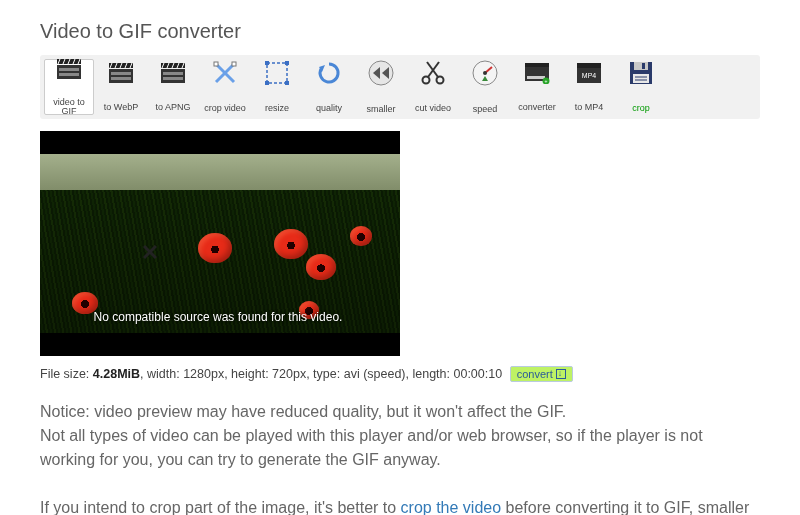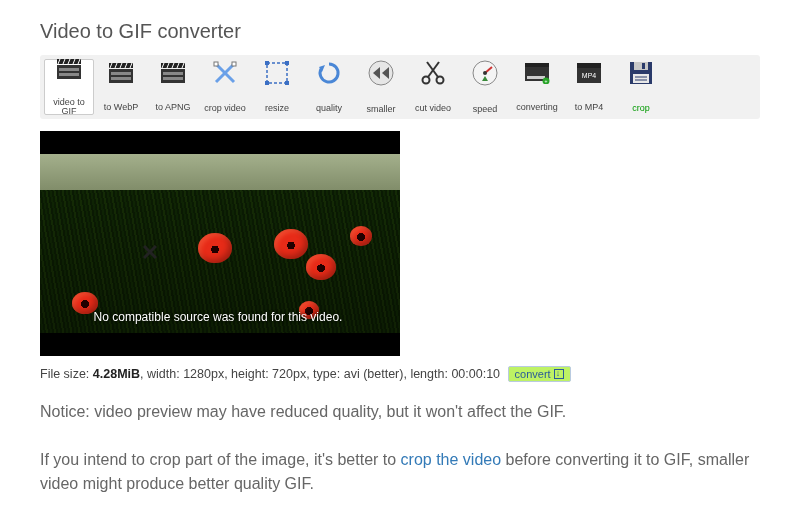--- a/index.html
+++ b/index.html
@@ -239,21 +239,21 @@
     <div class="tool">
       <div class="icon">
         <svg width="26" height="22" viewBox="0 0 26 22">
           <rect x="1" y="1" width="24" height="18" fill="#333"></rect>
           <rect x="1" y="1" width="24" height="4" fill="#222"></rect>
           <rect x="3" y="14" width="18" height="3" fill="#ccc"></rect>
           <circle cx="22" cy="19" r="3.5" fill="#28a428"></circle>
           <text x="22" y="21" font-size="5" fill="#fff" text-anchor="middle">+</text>
         </svg>
       </div>
-      <div class="label">converting</div>
+      <div class="label">converter</div>
     </div>
     <div class="tool">
       <div class="icon">
         <svg width="26" height="22" viewBox="0 0 26 22">
           <rect x="1" y="5" width="24" height="16" fill="#333"></rect>
           <rect x="1" y="1" width="24" height="5" fill="#222"></rect>
           <text x="13" y="16" font-size="7" fill="#fff" text-anchor="middle" font-family="Arial">MP4</text>
         </svg>
       </div>
       <div class="label">to MP4</div>
@@ -282,23 +282,24 @@
     <div class="poppy" style="left:74%; top:56%; width:30px; height:26px;"></div>
     <div class="poppy" style="left:86%; top:40%; width:22px; height:20px;"></div>
     <div class="poppy" style="left:9%;  top:77%; width:26px; height:22px;"></div>
     <div class="poppy" style="left:72%; top:82%; width:20px; height:18px;"></div>
     <div class="xmark">✕</div>
   </div>
   <div class="video-msg">No compatible source was found for this video.</div>
 </div>
 
 <div class="fileinfo">
-  <span>File size: </span><b>4.28MiB</b><span>, width: </span><span>1280px</span><span>, height: </span><span>720px</span><span>, type: </span><span>avi (better)</span><span>, length: </span><span>00:00:10</span>
+  <span>File size: </span><b>4.28MiB</b><span>, width: </span><span>1280px</span><span>, height: </span><span>720px</span><span>, type: </span><span>avi (speed)</span><span>, length: </span><span>00:00:10</span>
   <span class="convert-btn"><span>convert</span><span class="convert-arrow"></span></span>
 </div>
 
 <div class="notice">
   <div>Notice: video preview may have reduced quality, but it won't affect the GIF.</div>
+  <div>Not all types of video can be played with this player and/or web browser, so if the player is not working for you, you can try to generate the GIF anyway.</div>
   <br>
   <div>
     <span>If you intend to crop part of the image, it's better to </span><a href="#">crop the video</a><span> before converting it to GIF, smaller video might produce better quality GIF.</span>
   </div>
 </div>
 
 </body></html>

